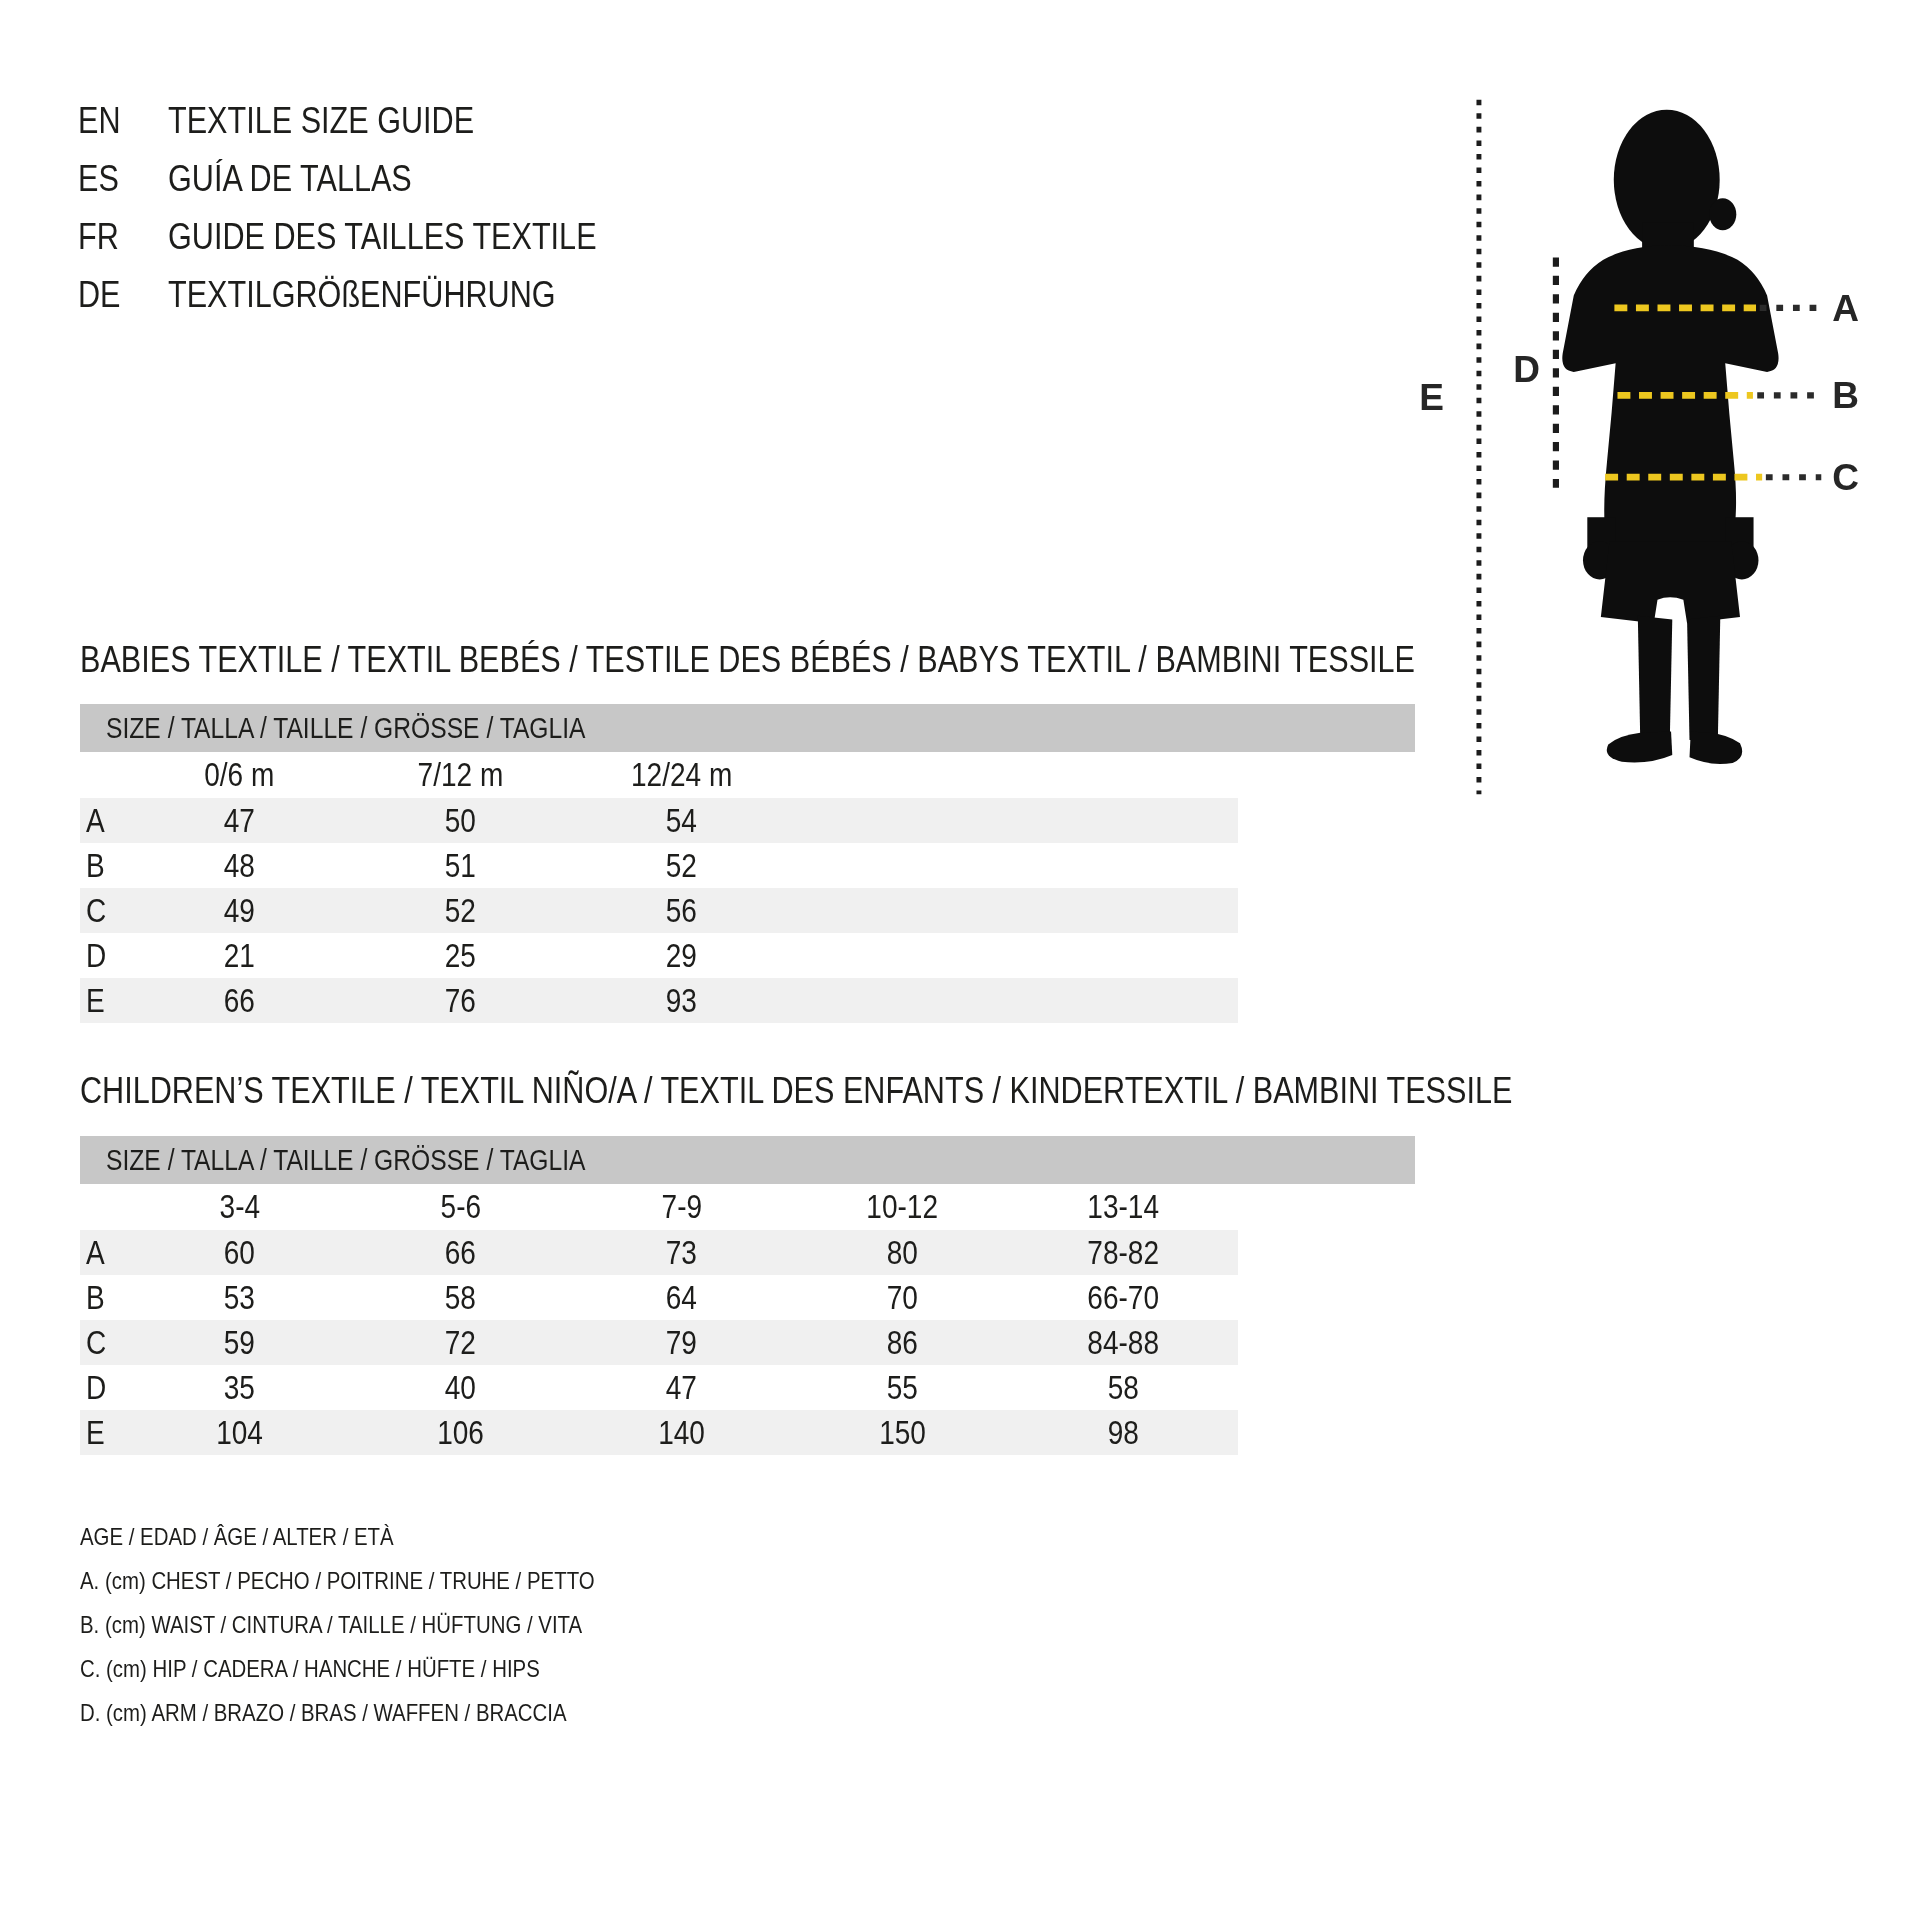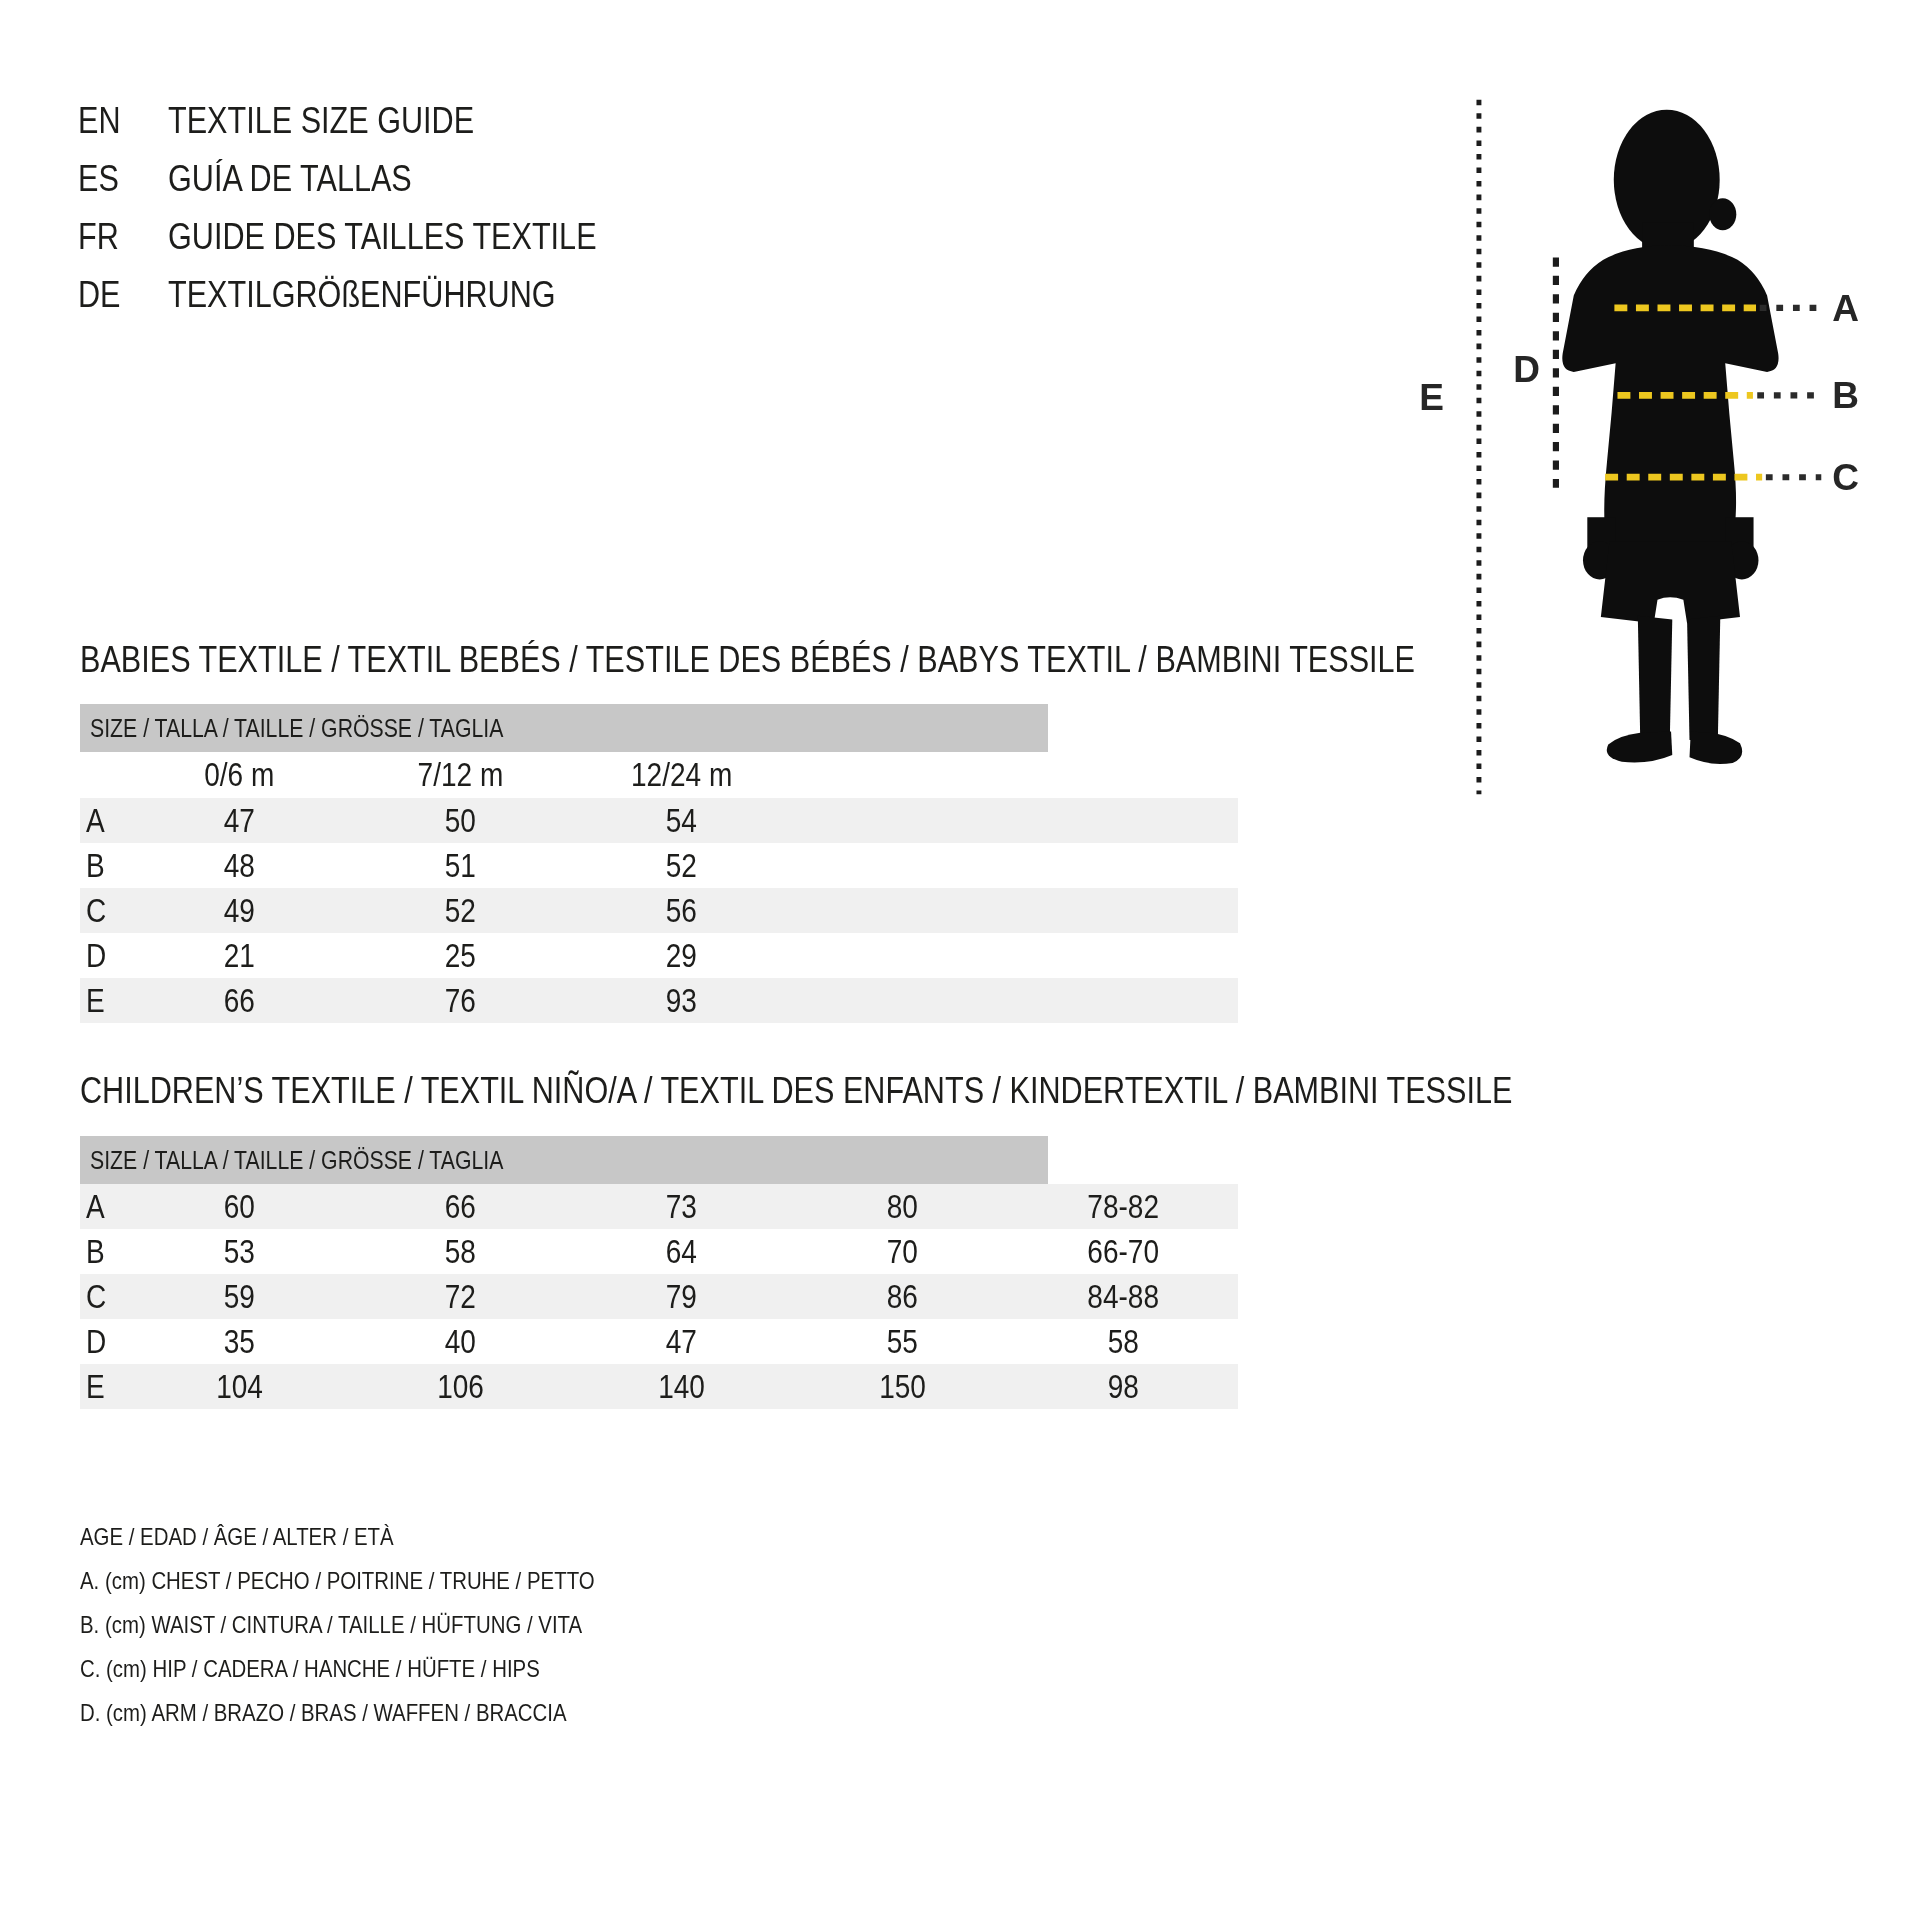--- a/index.html
+++ b/index.html
@@ -15,22 +15,22 @@
   .langs { position:absolute; left:78px; top:92px; font-size:36px; }
   .lang-row { height:58px; line-height:58px; }
   .lang-code { display:inline-block; width:90px; vertical-align:top; }
   .lang-title { display:inline-block; vertical-align:top; }
 
   
   .sec-heading { position:absolute; left:80px; font-size:36px; line-height:38px; }
 
   
   .size-bar {
-    position:absolute; left:80px; width:968px; height:48px; line-height:48px;
-    background:#c7c7c7; font-size:25px; padding-left:10px; box-sizing:border-box;
+    position:absolute; left:80px; width:1335px; height:48px; line-height:48px;
+    background:#c7c7c7; font-size:29px; padding-left:26px; box-sizing:border-box;
   }
 
   
   .grid { position:absolute; left:80px; width:1158px; }
   .grow { display:grid; height:45px; line-height:45px; font-size:33px; }
   .grow.babies-cols   { grid-template-columns:49px 221px 221px 221px 1fr; }
   .grow.children-cols { grid-template-columns:49px 221px 221px 221px 221px 221px 1fr; }
   .grow.header { height:46px; line-height:46px; }
   .grow.striped { background:#f0f0f0; }
   .cell { text-align:center; overflow:visible; }
@@ -161,20 +161,29 @@
     </div>
   </div>
 
   <div class="sec-heading" style="top:1072px;">
     <span class="cx">CHILDREN’S TEXTILE / TEXTIL NIÑO/A / TEXTIL DES ENFANTS / KINDERTEXTIL / BAMBINI TESSILE</span>
   </div>
   <div class="size-bar" style="top:1136px;">
     <span class="cx">SIZE / TALLA / TAILLE / GRÖSSE / TAGLIA</span>
   </div>
   <div class="grid" style="top:1184px;">
+    <div class="grow children-cols header">
+      <div class="cell rowlabel"></div>
+      <div class="cell"><span class="cxc">3-4</span></div>
+      <div class="cell"><span class="cxc">5-6</span></div>
+      <div class="cell"><span class="cxc">7-9</span></div>
+      <div class="cell"><span class="cxc">10-12</span></div>
+      <div class="cell"><span class="cxc">13-14</span></div>
+      <div class="cell"></div>
+    </div>
     <div class="grow children-cols striped">
       <div class="cell rowlabel"><span class="cx">A</span></div>
       <div class="cell"><span class="cxc">60</span></div>
       <div class="cell"><span class="cxc">66</span></div>
       <div class="cell"><span class="cxc">73</span></div>
       <div class="cell"><span class="cxc">80</span></div>
       <div class="cell"><span class="cxc">78-82</span></div>
       <div class="cell"></div>
     </div>
     <div class="grow children-cols">

